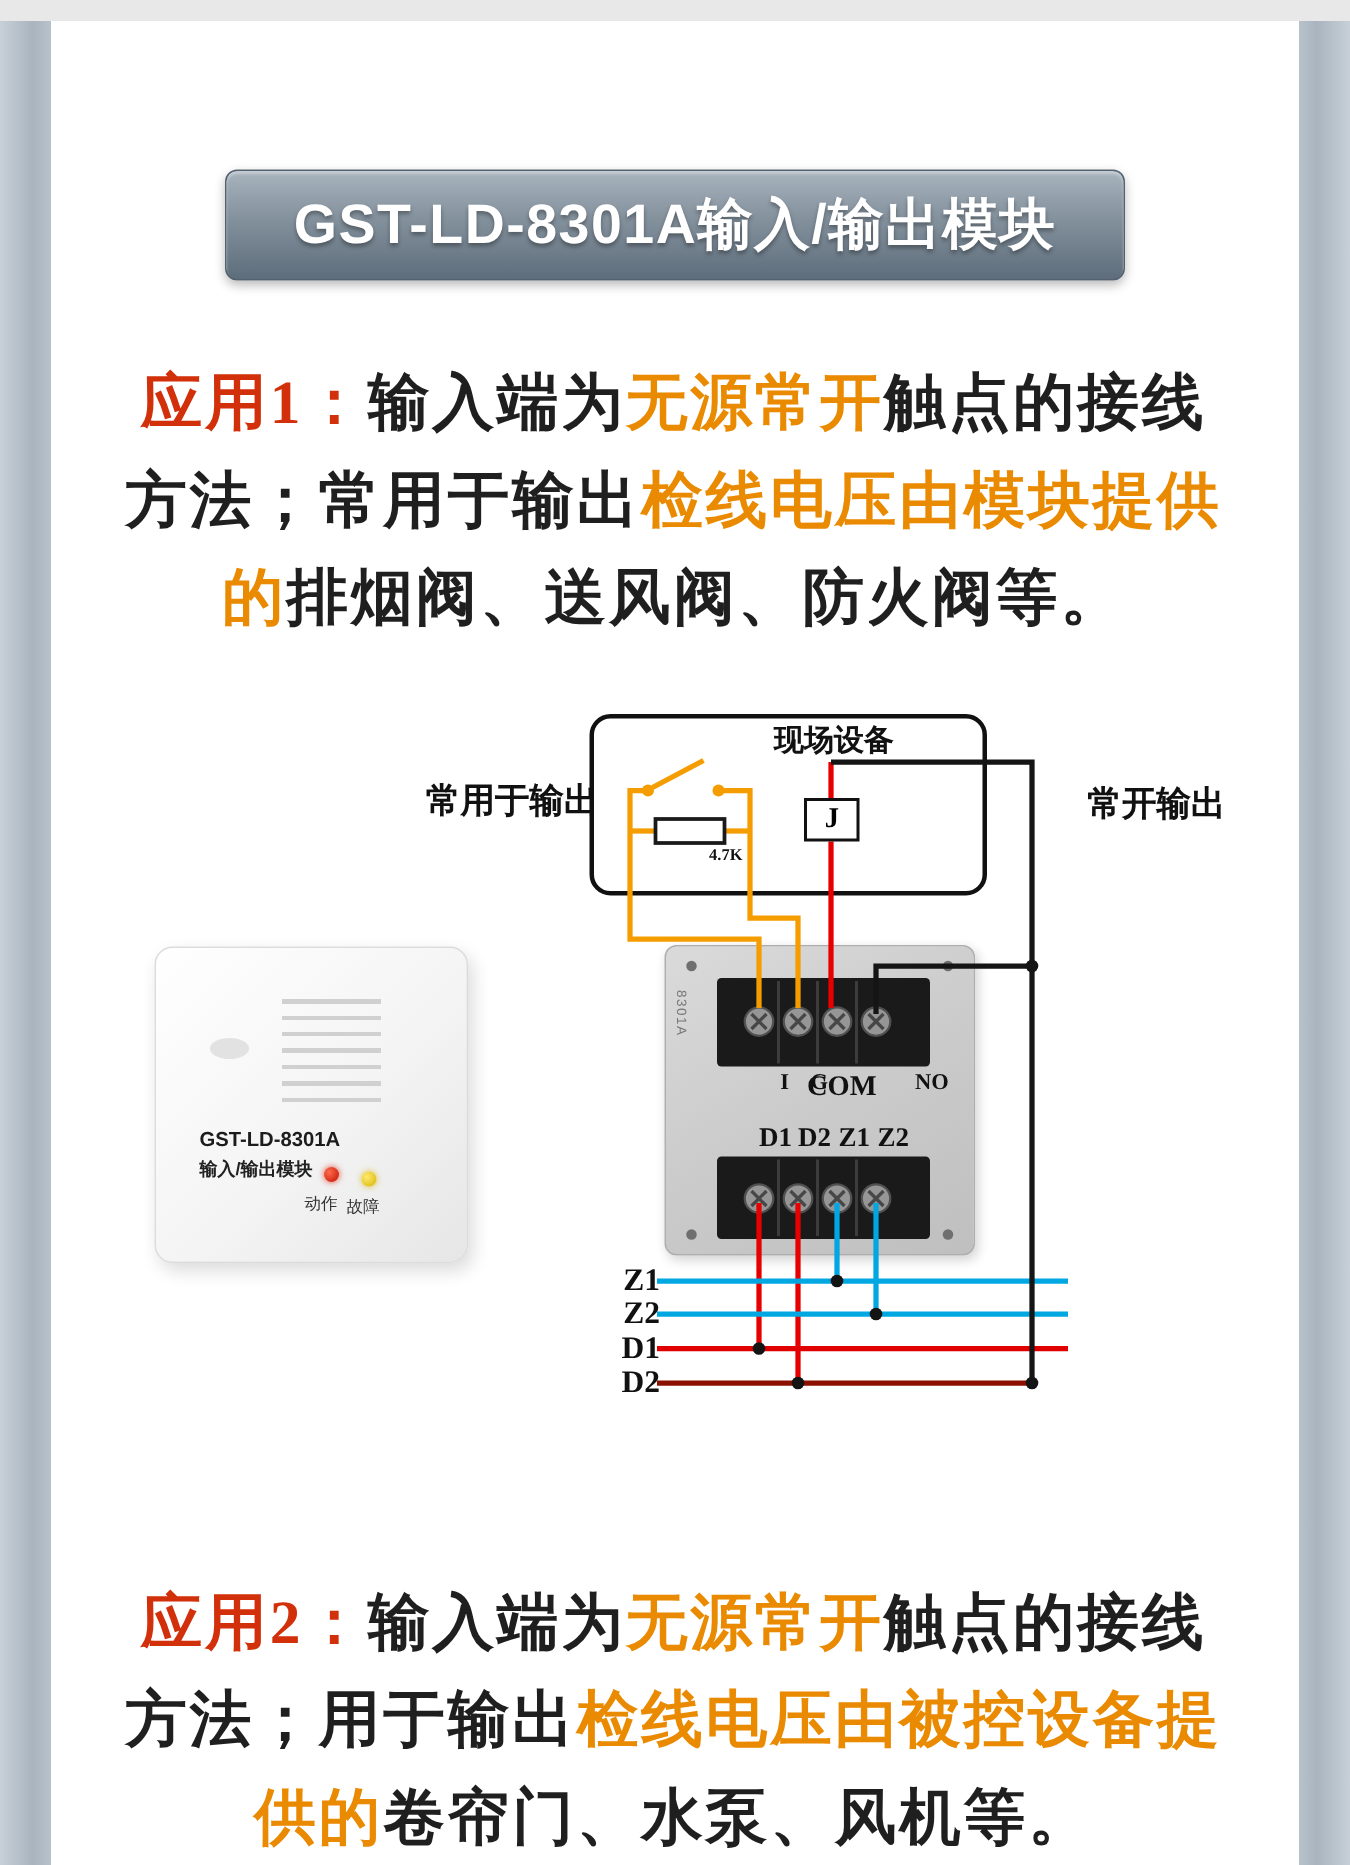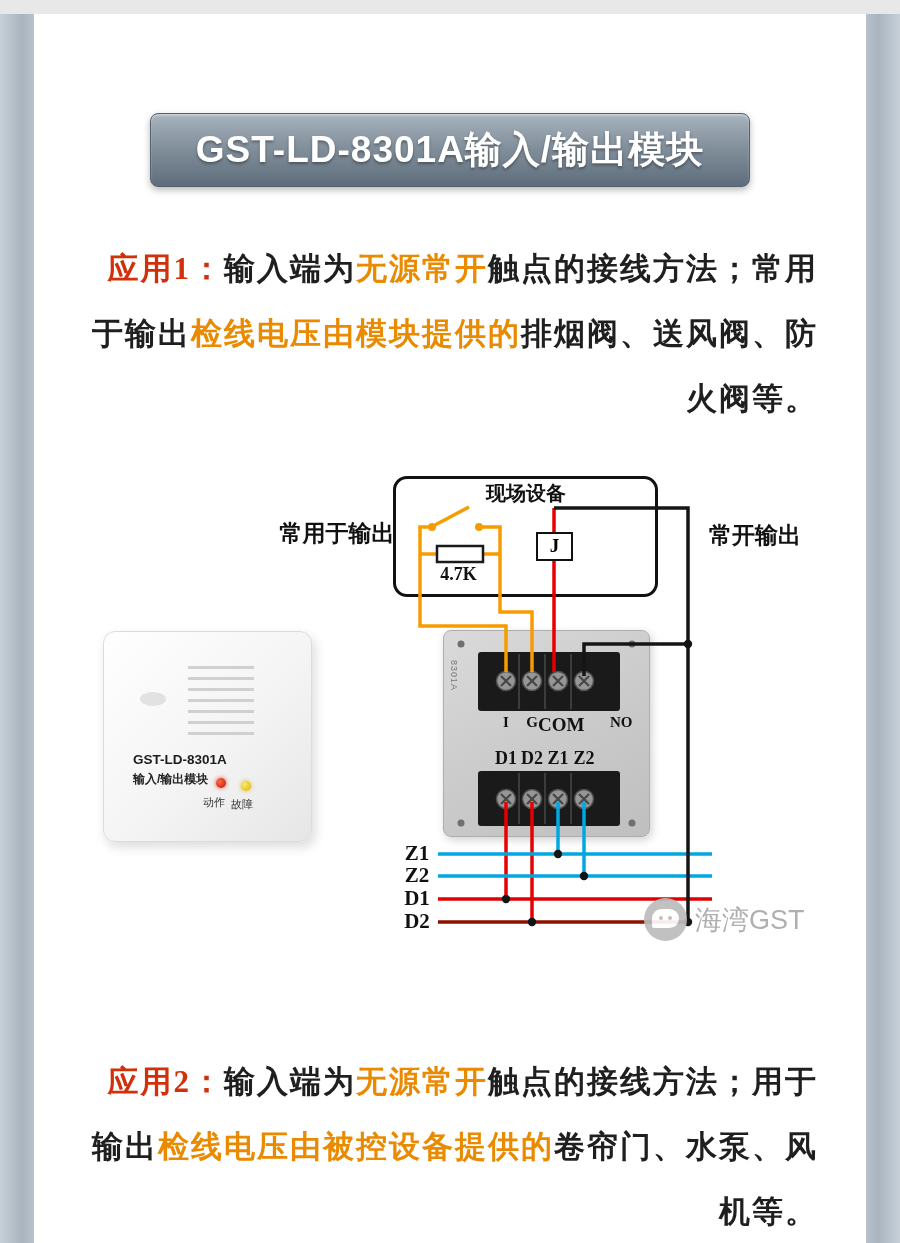--- a/index.html
+++ b/index.html
@@ -11,27 +11,27 @@
   .edge-bar.right { right:0; background:linear-gradient(270deg,#c7d0d8 0%,#a9b4bf 65%,#b8c2cb 100%); }
 
   .banner { position:absolute; left:150px; top:99px; width:600px; height:74px;
             border-radius:8px; border:1px solid #54626f;
             background:linear-gradient(180deg,#a8b3bd 0%,#83919d 45%,#5e6d7b 100%);
             box-shadow:inset 0 2px 2px rgba(255,255,255,.35), 0 3px 7px rgba(0,0,0,.28);
             color:#ffffff; font-size:37px; font-weight:bold; text-align:center; line-height:72px;
             font-family:"Liberation Sans","DejaVu Sans",sans-serif; letter-spacing:1px;
             text-shadow:0 2px 3px rgba(0,0,0,.35); }
 
-  .para { position:absolute; left:80px; width:738px; font-size:31px; line-height:65px;
-          font-weight:bold; color:#1f1f1f; letter-spacing:2px; text-align:right; }
+  .para { position:absolute; left:80px; width:738px; font-size:41px; line-height:65px;
+          font-weight:bold; color:#1f1f1f; letter-spacing:2px; text-align:center; }
   .para .lead { color:#d2300a; }
   .para .hl   { color:#e98a00; }
 
   .diagram { position:absolute; left:0; top:440px; width:900px; height:540px; }
-  .dlabel { position:absolute; font-weight:bold; color:#111; text-align:center; z-index:3; }
+  .dlabel { position:absolute; font-weight:bold; color:#111; text-align:right; z-index:3; }
 
   .field-box { position:absolute; left:393px; top:22px; width:265px; height:121px;
                border:3px solid #111; border-radius:14px; z-index:1; }
   .relay-box { position:absolute; left:536px; top:78px; width:37px; height:29px; background:#fff;
                border:2.5px solid #111; font-size:19px; font-weight:bold; text-align:center;
                line-height:24px; z-index:3; }
 
   .module { position:absolute; left:443px; top:176px; width:207px; height:207px;
             background:linear-gradient(150deg,#dadada 0%,#cbcbcb 50%,#bfbfbf 100%);
             border:1px solid #aeaeae; border-radius:8px; box-shadow:2px 3px 8px rgba(0,0,0,.18); }
@@ -186,39 +186,33 @@
         <circle cx="688" cy="190" r="4.2"></circle>
         <circle cx="688" cy="468" r="4.2"></circle>
       </g>
     </svg>
 
     <div class="relay-box">J</div>
 
     <div class="dlabel" style="left:456px;top:26px;width:140px;font-size:20px;">现场设备</div>
     <div class="dlabel" style="left:275px;top:64px;width:124px;font-size:23px;">常用于输出</div>
     <div class="dlabel" style="left:693px;top:66px;width:124px;font-size:23px;">常开输出</div>
-    <div class="dlabel" style="left:422px;top:110px;width:73px;font-size:18px;">4.7K</div>
+    <div class="dlabel" style="left:422px;top:110px;width:73px;font-size:11px;">4.7K</div>
 
     <div class="dlabel" style="left:486px;top:260px;width:40px;font-size:15px;">I</div>
     <div class="dlabel" style="left:512px;top:260px;width:40px;font-size:15px;">G</div>
     <div class="dlabel" style="left:538px;top:260px;width:40px;font-size:19px;">COM</div>
     <div class="dlabel" style="left:566px;top:260px;width:40px;font-size:15px;padding-left:44px;">NO</div>
 
     <div class="dlabel" style="left:484px;top:294px;width:44px;font-size:18px;">D1</div>
     <div class="dlabel" style="left:510px;top:294px;width:44px;font-size:18px;">D2</div>
     <div class="dlabel" style="left:536px;top:294px;width:44px;font-size:18px;">Z1</div>
     <div class="dlabel" style="left:562px;top:294px;width:44px;font-size:18px;">Z2</div>
 
     <div class="dlabel" style="left:394px;top:387px;width:46px;font-size:21px;">Z1</div>
     <div class="dlabel" style="left:394px;top:409px;width:46px;font-size:21px;">Z2</div>
     <div class="dlabel" style="left:394px;top:432px;width:46px;font-size:21px;">D1</div>
     <div class="dlabel" style="left:394px;top:455px;width:46px;font-size:21px;">D2</div>
 
-    <div class="watermark">
-      <span class="wm-circle">
-          <span class="wm-bubble"></span>
-        </span>
-      <span class="wm-text">海湾GST</span>
-    </div>
   </div>
 
   <p class="para" style="top:1035px;"><span class="lead">应用2：</span><span>输入端为</span><span class="hl">无源常开</span><span>触点的接线方法；用于输出</span><span class="hl">检线电压由被控设备提供的</span><span>卷帘门、水泵、风机等。</span></p>
 </div>
 
 </body></html>

